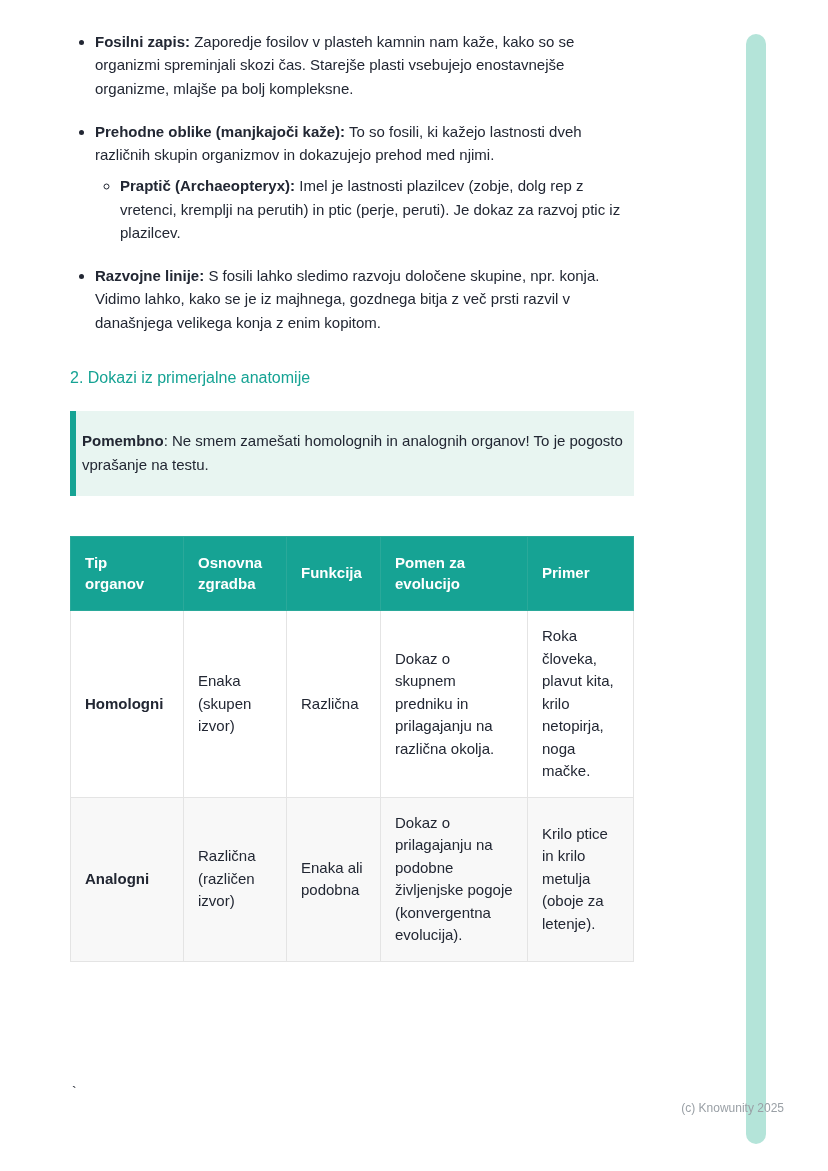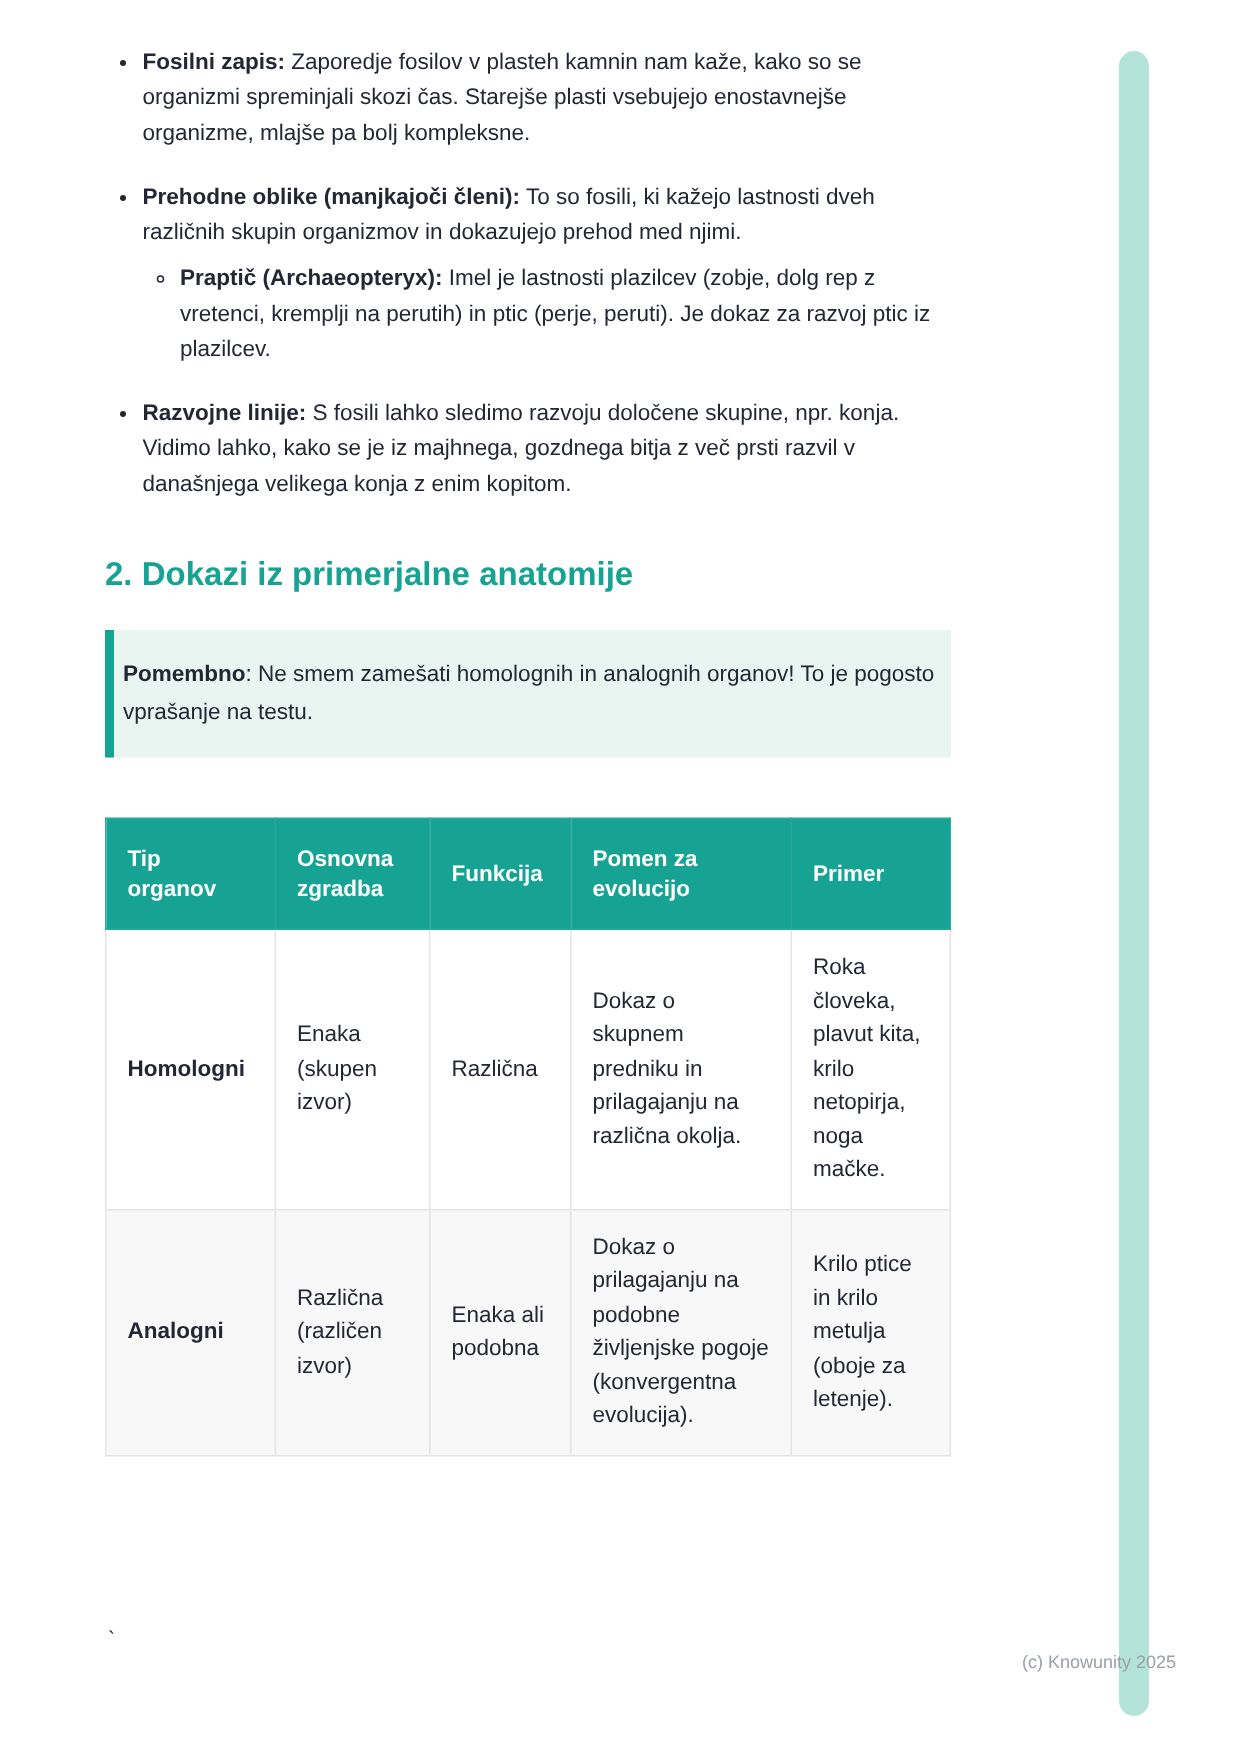--- a/index.html
+++ b/index.html
@@ -31,22 +31,22 @@
   ul.top-list > li { margin-bottom: 20px; }
   ul.sub-list {
     margin: 8px 0 0 0;
     padding-left: 25px;
     list-style: circle;
   }
   ul.sub-list > li { margin-bottom: 0; }
 
   h2.section-heading {
     color: #16a394;
-    font-size: 22px;
-    font-weight: bold;
+    font-size: 16px;
+    font-weight: normal;
     margin: 32px 0 20px 0;
   }
 
   p.intro { margin: 0 0 40px 0; }
 
   .callout {
     background: #e8f5f1;
     border-left: 6px solid #16a394;
     padding: 18px 6px;
     line-height: 1.65;
@@ -112,21 +112,21 @@
 <body>
 
 <div class="content">
 
   <ul class="top-list">
     <li>
       <strong>Fosilni zapis:</strong>
       <span>Zaporedje fosilov v plasteh kamnin nam kaže, kako so se organizmi spreminjali skozi čas. Starejše plasti vsebujejo enostavnejše organizme, mlajše pa bolj kompleksne.</span>
     </li>
     <li>
-      <strong>Prehodne oblike (manjkajoči členi):</strong>
+      <strong>Prehodne oblike (manjkajoči kaže):</strong>
       <span>To so fosili, ki kažejo lastnosti dveh različnih skupin organizmov in dokazujejo prehod med njimi.</span>
       <ul class="sub-list">
         <li>
           <strong>Praptič (Archaeopteryx):</strong>
           <span>Imel je lastnosti plazilcev (zobje, dolg rep z vretenci, kremplji na perutih) in ptic (perje, peruti). Je dokaz za razvoj ptic iz plazilcev.</span>
         </li>
       </ul>
     </li>
     <li>
       <strong>Razvojne linije:</strong>

